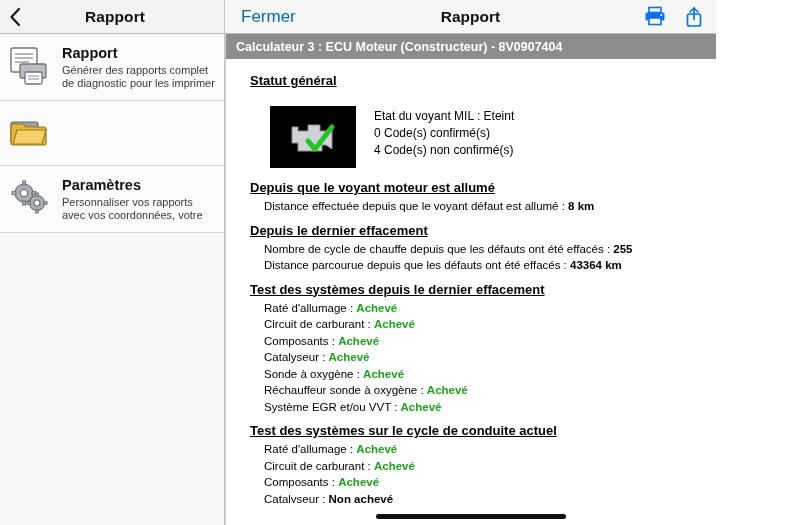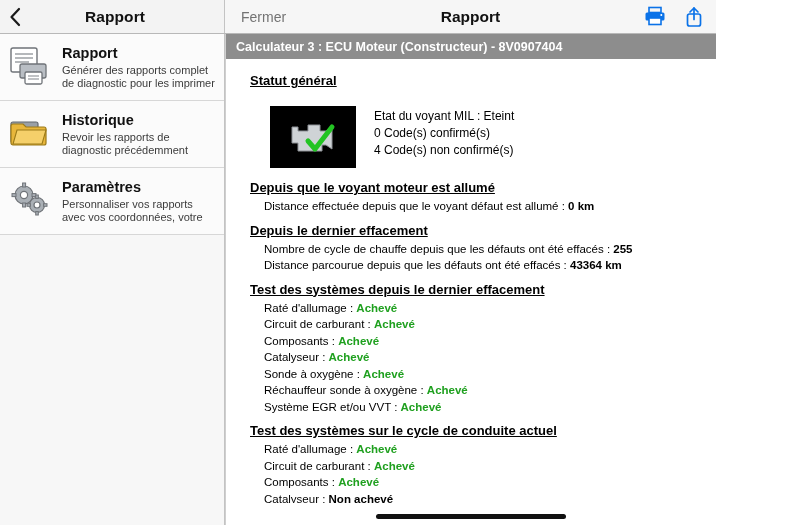--- a/index.html
+++ b/index.html
@@ -50,22 +50,22 @@
   }
   .topbar-right {
     flex: 1;
     display: flex;
     align-items: center;
     background: #f6f6f6;
     padding: 0 10px;
     position: relative;
   }
   .close-btn {
-    color: #737373;
-    font-size: 14px;
+    color: #0369a1;
+    font-size: 17px;
     font-weight: normal;
     padding-left: 6px;
   }
   .title-right {
     position: absolute;
     left: 0; right: 0;
     text-align: center;
     font-size: 15.5px;
     font-weight: bold;
     color: #111;
@@ -267,24 +267,20 @@
         </div>
       </div>
 
       <div class="side-item">
         <div class="side-icon">
           <svg width="46" height="42" viewBox="0 0 46 42" aria-hidden="true">
             <rect x="3" y="10" width="27" height="21" rx="2" fill="#9aa0a6" stroke="#63686d" stroke-width="1.2"></rect>
             <path d="M5 12 h10 l3 3 h18 a2 2 0 0 1 2 2 v14 a2 2 0 0 1 -2 2 H5 a2 2 0 0 1 -2 -2 V14 a2 2 0 0 1 2 -2 z" fill="#e8b63b" stroke="#9c7a18" stroke-width="1.2"></path>
             <path d="M9 18 h29 l-4 14 H5 z" fill="#f5d06a" stroke="#9c7a18" stroke-width="1.1"></path>
           </svg>
-        </div>
-        <div class="side-text">
-          <div class="side-title">Historique</div>
-          <div class="side-desc">Revoir les rapports de diagnostic précédemment enregistrés</div>
         </div>
       </div>
 
       <div class="side-item">
         <div class="side-icon">
           <svg width="46" height="42" viewBox="0 0 46 42" aria-hidden="true">
             <g fill="#aab0b6" stroke="#6f7378" stroke-width="1.2">
               <circle cx="16" cy="16" r="9"></circle>
               <circle cx="16" cy="16" r="3.6" fill="#ffffff"></circle>
               <circle cx="29" cy="26" r="7.5"></circle>
@@ -326,21 +322,21 @@
           <div class="mil-lines">
             <div>Etat du voyant MIL : Eteint</div>
             <div>0 Code(s) confirmé(s)</div>
             <div>4 Code(s) non confirmé(s)</div>
           </div>
         </div>
 
         <div class="sec">
           <div class="sec-h">Depuis que le voyant moteur est allumé</div>
           <div class="sec-line">
-            <span>Distance effectuée depuis que le voyant défaut est allumé : </span><span class="b">0 km</span>
+            <span>Distance effectuée depuis que le voyant défaut est allumé : </span><span class="b">8 km</span>
           </div>
         </div>
 
         <div class="sec">
           <div class="sec-h">Depuis le dernier effacement</div>
           <div class="sec-line">
             <span>Nombre de cycle de chauffe depuis que les défauts ont été effacés : </span><span class="b">255</span>
           </div>
           <div class="sec-line">
             <span>Distance parcourue depuis que les défauts ont été effacés : </span><span class="b">43364 km</span>

